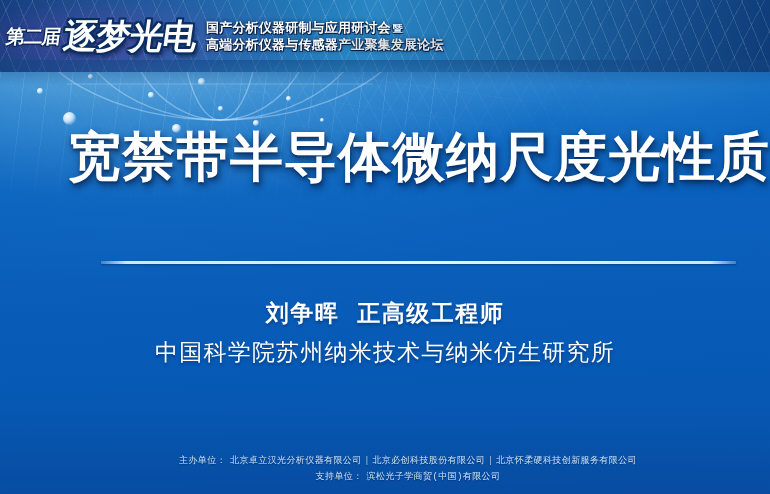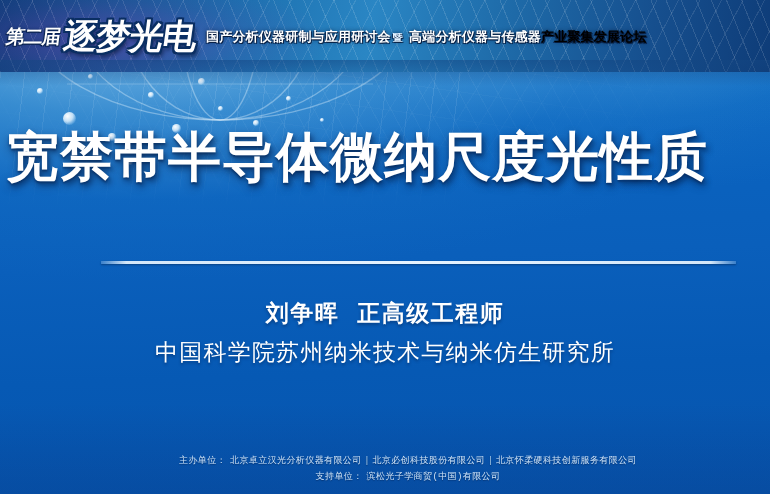--- a/index.html
+++ b/index.html
@@ -176,52 +176,51 @@
     text-shadow:
       2px 0 0 #0b2f63, -2px 0 0 #0b2f63,
       0 2px 0 #0b2f63, 0 -2px 0 #0b2f63,
       2px 2px 0 #0b2f63, -2px -2px 0 #0b2f63,
       2px -2px 0 #0b2f63, -2px 2px 0 #0b2f63,
       3px 4px 4px rgba(4,20,50,0.75);
     margin-right: 10px;
   }
   .banner-subtitles {
     display: flex;
-    flex-direction: row;
+    flex-direction: column;
     justify-content: center;
     gap: 4px;
     white-space: nowrap;
-    align-items: flex-end;
   }
   .banner-sub-line {
     font-size: 13px;
     font-weight: bold;
     color: #ffffff;
     letter-spacing: 0.2px;
     line-height: 1;
     text-shadow:
       1px 1px 0 rgba(6,26,60,0.95),
       -1px 1px 0 rgba(6,26,60,0.7),
       0 0 4px rgba(6,26,60,0.8);
   }
-  .banner-sub-line .accent { color: #000000; }
+  .banner-sub-line .accent { color: #e5e5e5; }
   .banner-sub-line .amp {
     display: inline-block;
     font-size: 10px;
     padding: 0 2px;
     color: #dff0ff;
   }
 
   
   .title-block {
     position: absolute;
     left: 0;
     top: 124px;
     width: 100%;
-    text-align: left;
+    text-align: right;
   }
   .title-line {
     font-size: 53px;
     font-weight: bold;
     line-height: 1.26;
     color: #ffffff;
     letter-spacing: 1px;
     white-space: nowrap;
     text-shadow:
       0 2px 2px rgba(5,35,80,0.55),

